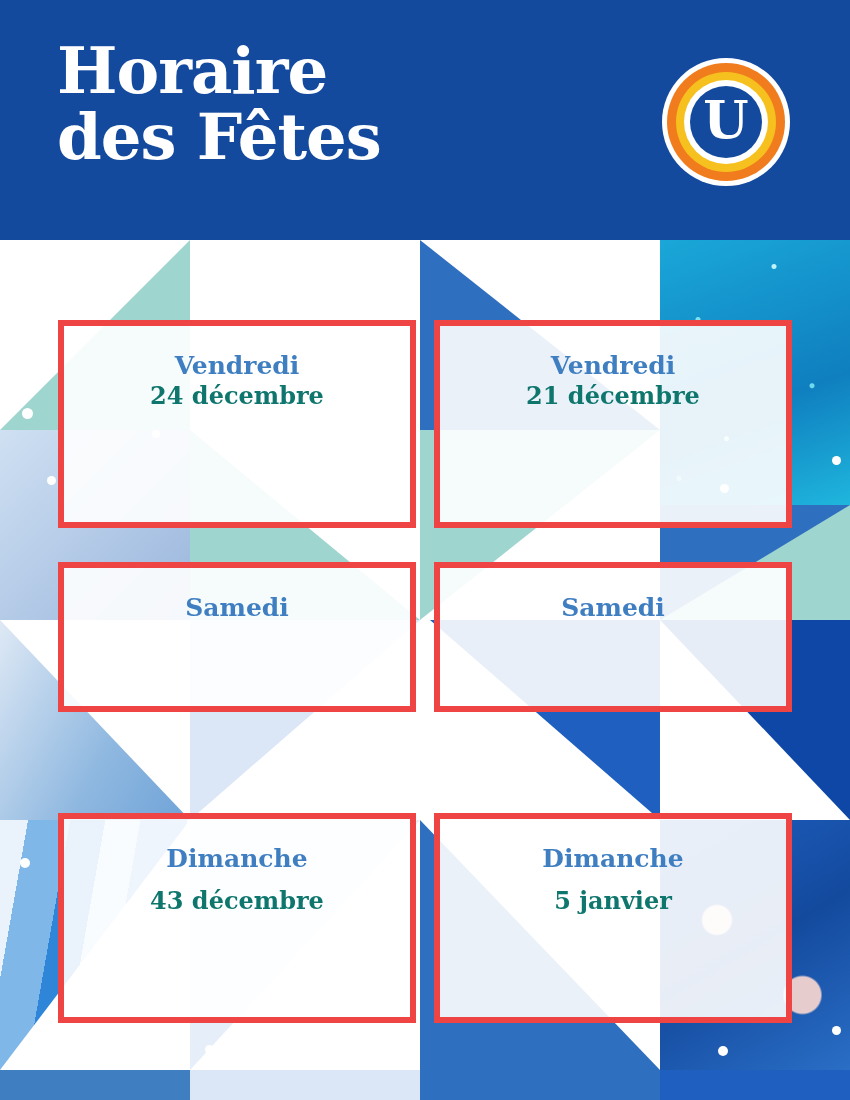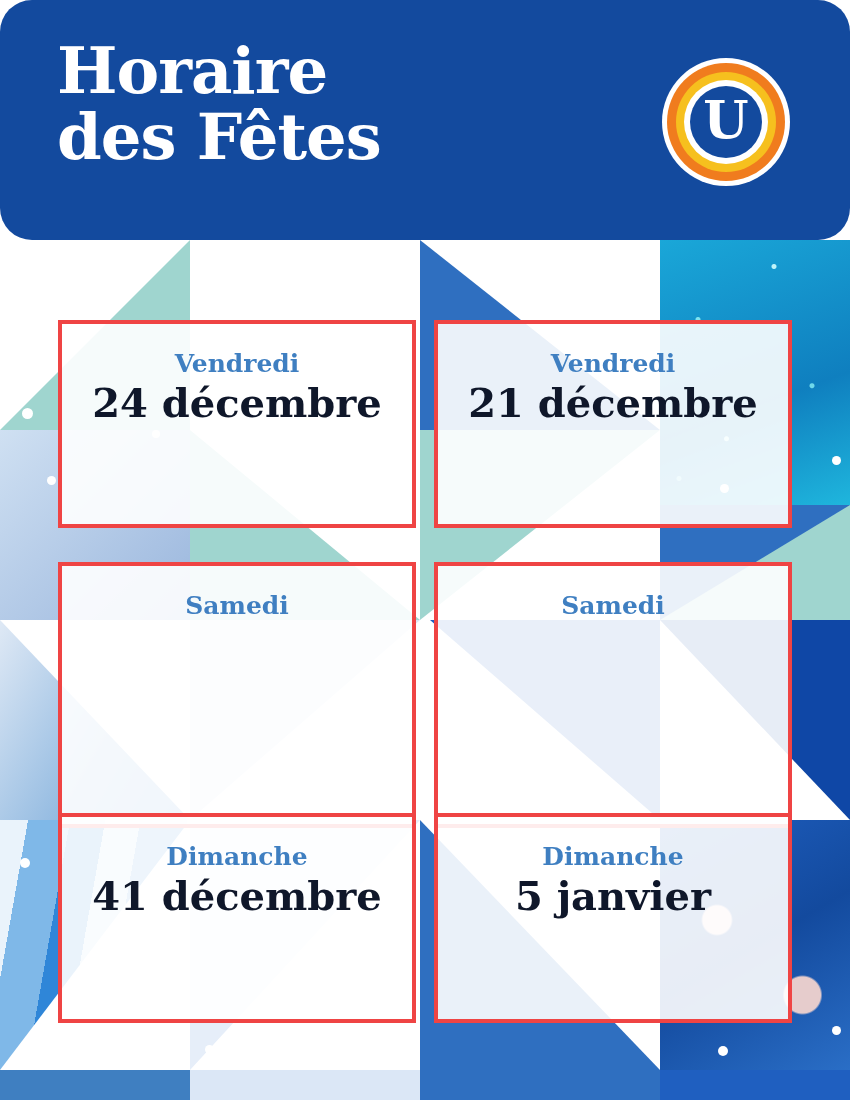--- a/index.html
+++ b/index.html
@@ -21,21 +21,20 @@
   }
 
   
   .header {
     position: absolute;
     top: 0; left: 0;
     width: 850px;
     height: 240px;
     background: #134a9e;
     z-index: 40;
-    border-radius: 32px;
   }
   .header-title {
     position: absolute;
     left: 57px;
     top: 38px;
     color: #ffffff;
     font-family: "DejaVu Serif", serif;
     font-weight: bold;
     font-size: 64px;
     line-height: 1.03;
@@ -117,55 +116,55 @@
   .grid {
     position: absolute;
     top: 240px; left: 0;
     width: 850px;
     height: 860px;
     z-index: 30;
   }
   .card {
     position: absolute;
     background: rgba(255,255,255,0.90);
-    border: 4px solid #ef4444;
+    border: 6px solid #ef4444;
     box-sizing: border-box;
     display: flex;
     flex-direction: column;
     align-items: center;
     padding-top: 26px;
   }
   .card .weekday {
     color: #3f7fc1;
     font-family: "DejaVu Serif", serif;
     font-weight: bold;
     font-size: 25px;
     line-height: 1.1;
     letter-spacing: 0px;
   }
   .card .date {
-    color: #0f172a;
-    font-family: "DejaVu Serif", serif;
-    font-weight: bold;
-    font-size: 40px;
+    color: #0f766e;
+    font-family: "DejaVu Serif", serif;
+    font-weight: bold;
+    font-size: 24px;
     line-height: 1.15;
     margin-top: 2px;
     white-space: nowrap;
   }
   .card .date sup {
     font-size: 0.58em;
     vertical-align: super;
     line-height: 0;
   }
 
   .col-left  { left: 58px;  width: 358px; }
   .col-right { left: 434px; width: 358px; }
   .row1 { top: 80px;  height: 208px; }
-  .row2 { top: 322px; height: 266px; }
-  .row3 { top: 573px; height: 210px; }
+  .row2 { top: 322px; height: 150px; }
+  .row3 { top: 573px; height: 210px; gap: 12px; }
 
   .dot {
     position: absolute;
     border-radius: 50%;
     background: #ffffff;
     z-index: 20;
   }
 </style>
 </head>
 <body>
@@ -262,21 +261,21 @@
     <div class="card col-left row2">
       <div class="weekday">Samedi</div>
     </div>
 
     <div class="card col-right row2">
       <div class="weekday">Samedi</div>
     </div>
 
     <div class="card col-left row3">
       <div class="weekday">Dimanche</div>
-      <div class="date">41 décembre</div>
+      <div class="date">43 décembre</div>
     </div>
 
     <div class="card col-right row3">
       <div class="weekday">Dimanche</div>
       <div class="date">5 janvier</div>
     </div>
 
   </div>
 </div>
 

